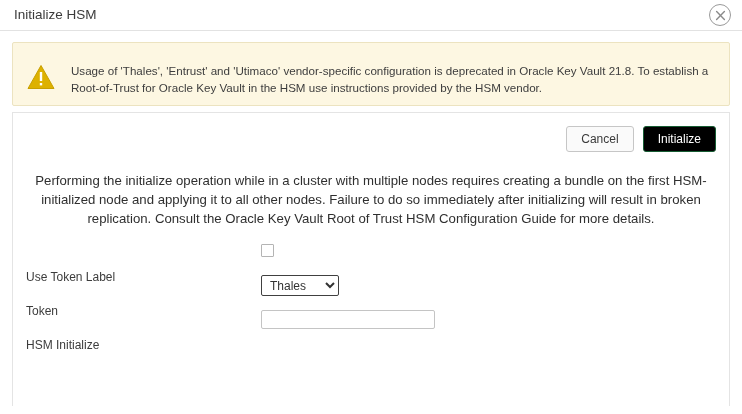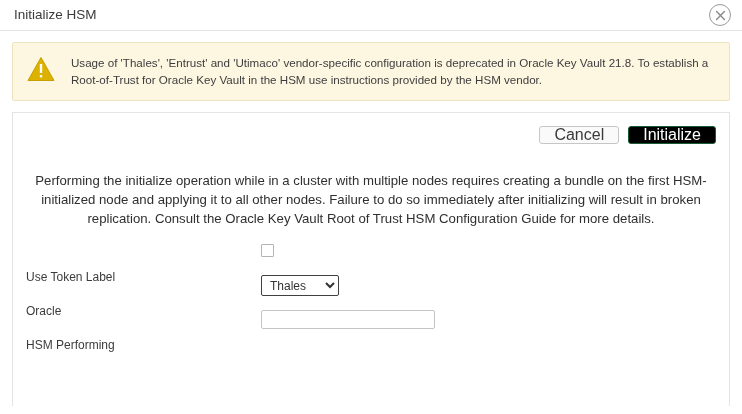--- a/index.html
+++ b/index.html
@@ -57,21 +57,21 @@
     position: absolute;
     left: 12px;
     top: 42px;
     width: 718px;
     min-height: 59px;
     background: #fdf7e2;
     border: 1px solid #ece3c0;
     border-radius: 2px;
     display: flex;
     align-items: flex-start;
-    padding: 9px 12px 9px 10px;
+    padding: 17px 12px 9px 10px;
   }
   .warn-icon {
     flex: 0 0 auto;
     width: 28px;
     height: 26px;
     margin-top: 4px;
     margin-left: 4px;
   }
   .banner-text {
     margin-left: 16px;
@@ -96,23 +96,23 @@
 
   .btn-row {
     position: absolute;
     right: 13px;
     top: 13px;
     display: flex;
     gap: 9px;
   }
   .btn {
     font-family: "Liberation Sans", sans-serif;
-    font-size: 16px;
+    font-size: 12px;
     border-radius: 3px;
-    padding: 0 14px;
+    padding: 6px 14px;
     cursor: pointer;
     line-height: 1;
   }
   .btn-cancel {
     background: #fafafa;
     border: 1px solid #c6c6c6;
     color: #3a3a3a;
     min-width: 56px;
   }
   .btn-primary {
@@ -239,32 +239,32 @@
       <div class="field-row">
         <div class="field-label">Use Token Label</div>
         <div class="field-control">
           <input type="checkbox" class="chk" style="">
         </div>
       </div>
 
       <div class="row-spacer"></div>
 
       <div class="field-row">
-        <div class="field-label">Oracle</div>
+        <div class="field-label">Token</div>
         <div class="field-control">
           <select class="sel">
             <option>Thales</option>
           </select>
         </div>
       </div>
 
       <div class="row-spacer"></div>
 
       <div class="field-row">
-        <div class="field-label">HSM Performing</div>
+        <div class="field-label">HSM Initialize</div>
         <div class="field-control">
           <input type="password" class="txt" placeholder="" style="">
         </div>
       </div>
 
       <div class="row-spacer"></div>
 
 
       <div class="row-spacer"></div>
 

